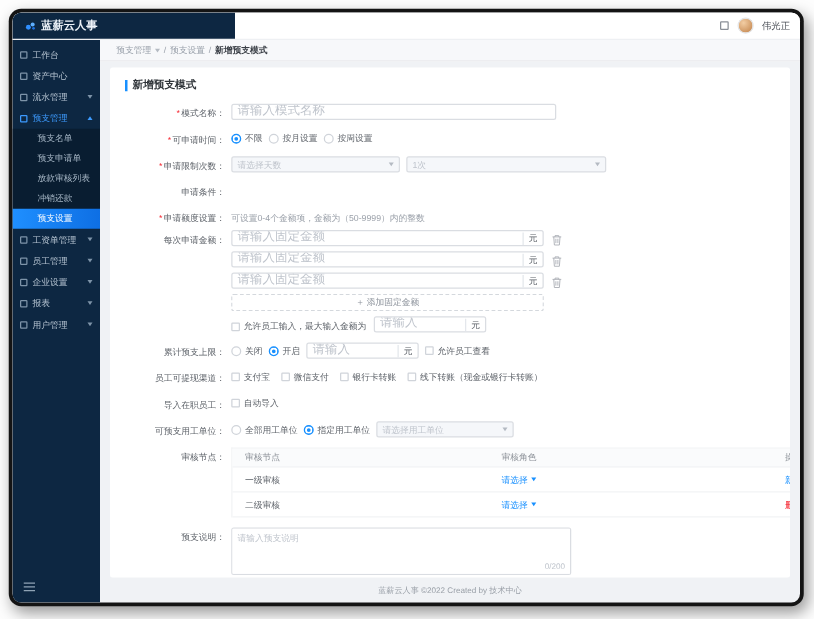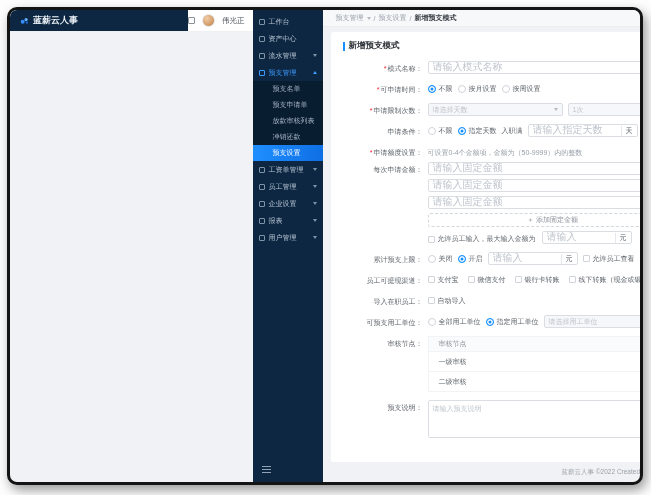--- a/index.html
+++ b/index.html
@@ -2,21 +2,21 @@
 <html><head>
 <meta charset="utf-8">
 <style>
   * { box-sizing: border-box; margin: 0; padding: 0; }
   html,body { width:651px; height:495px; overflow:hidden; background:#fdfdfd;
     font-family:"Liberation Sans", sans-serif; }
   .frame { position:absolute; left:7px; top:7px; width:636px; height:478px;
     background:#141414; border-radius:10px; padding:3px;
     box-shadow:3px 5px 12px rgba(0,0,0,.4); }
   .app { width:100%; height:100%; border-radius:7px; overflow:hidden;
-    background:#f0f2f5; display:flex; }
+    background:#f0f2f5; display:flex; flex-direction:column; }
 
   
   .topbar { height:22px; display:flex; align-items:stretch; background:#fff;
     border-bottom:1px solid #eef0f3; flex-shrink:0; }
   .logo-block { width:178px; background:#0d2742; color:#eef3f9; display:flex;
     align-items:center; gap:4px; padding-left:10px; font-size:9px; font-weight:bold; }
   .logo-icon { width:9px; height:9px; flex-shrink:0; }
   .topbar-right { margin-left:auto; display:flex; align-items:center; gap:7px;
     padding-right:8px; font-size:7.5px; color:#4a4f57; }
   .fs-icon { width:7px; height:7px; border:1px solid #8a8f97; border-radius:1px; }
@@ -258,35 +258,20 @@
               </div>
               <div class="ibox selbox disabled w160">
                 <span>1次</span>
                 <span class="caret"></span>
               </div>
             </div>
           </div>
 
           <div class="frow">
             <div class="flabel">申请条件：</div>
-            <div class="fctl">
-              <span class="opt">
-                    <span class="radio"></span>
-                    <span>不限</span>
-                  </span>
-              <span class="opt">
-                    <span class="radio on"></span>
-                    <span>指定天数</span>
-                  </span>
-              <span>入职满</span>
-              <div class="ibox w110">
-                <input placeholder="请输入指定天数" style="">
-                <span class="suffix">天</span>
-              </div>
-            </div>
           </div>
 
           <div class="frow" style="margin-bottom:4px;">
             <div class="flabel"><span class="req">*</span><span>申请额度设置：</span></div>
             <div class="fctl">
                   <span class="hint">可设置0-4个金额项，金额为（50-9999）内的整数</span>
                 </div>
           </div>
 
           <div class="frow">

